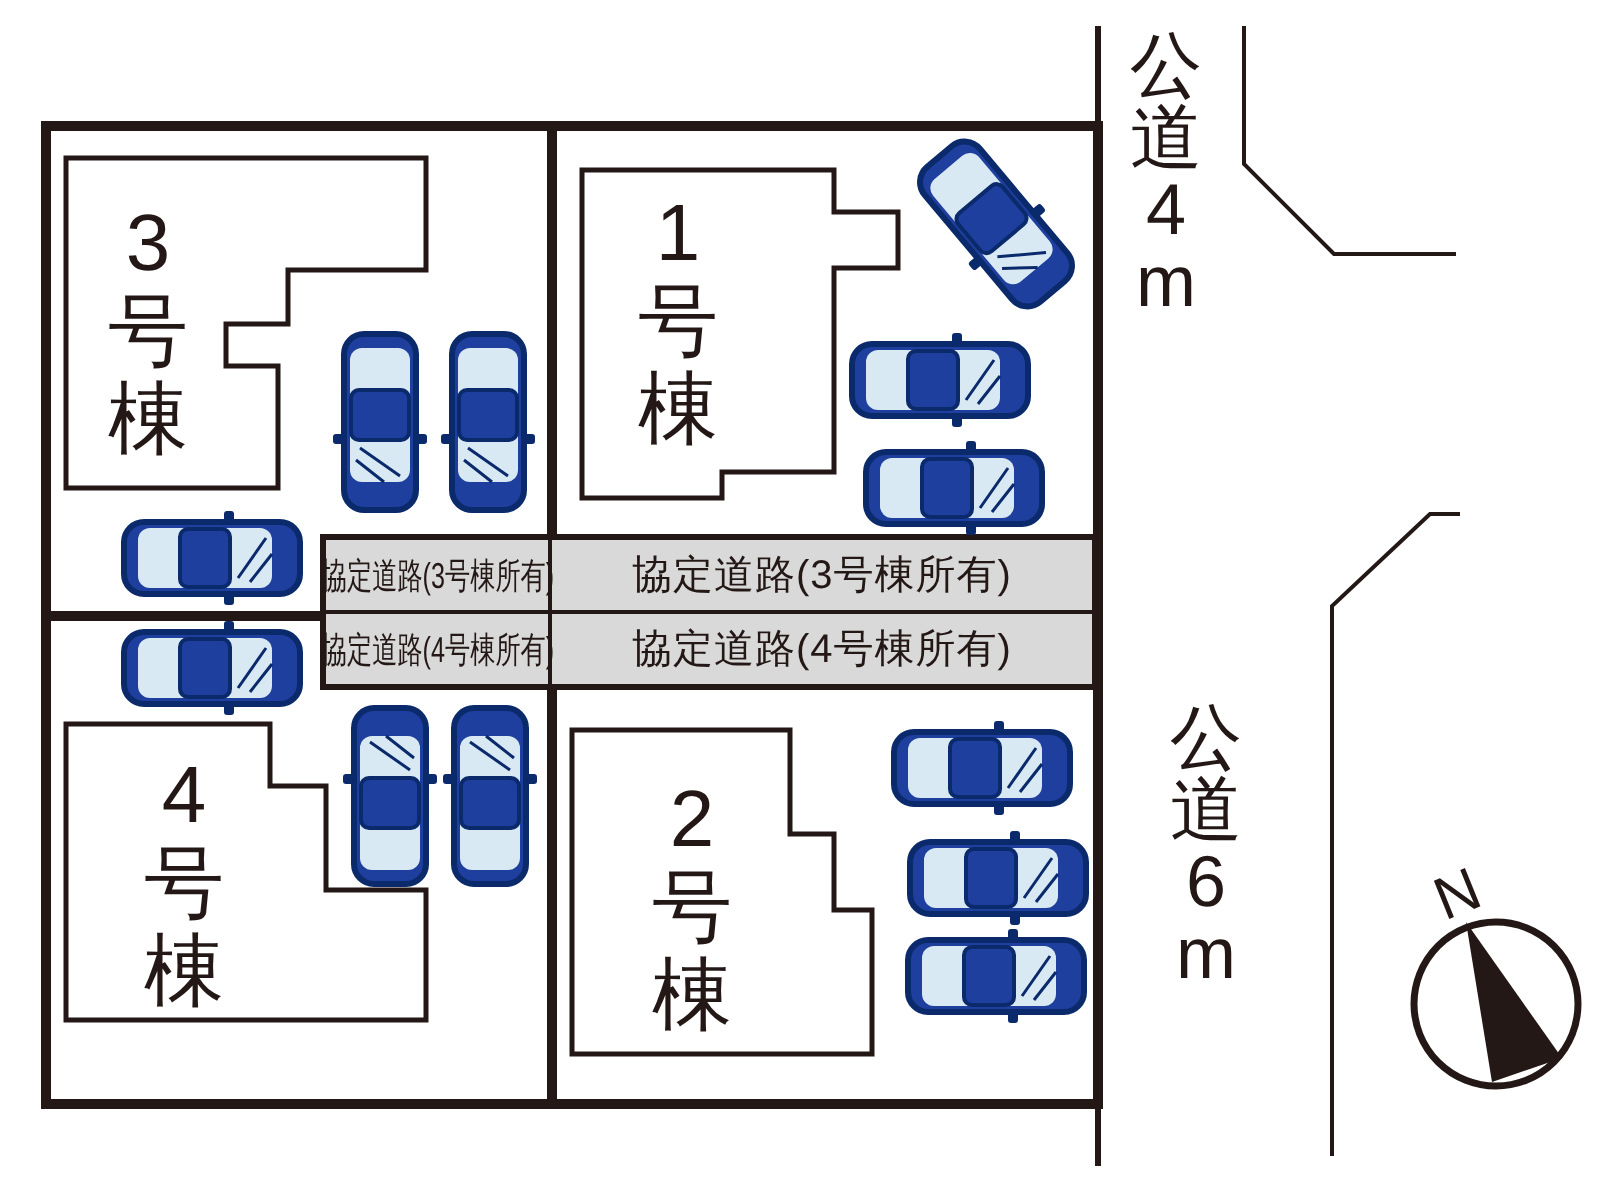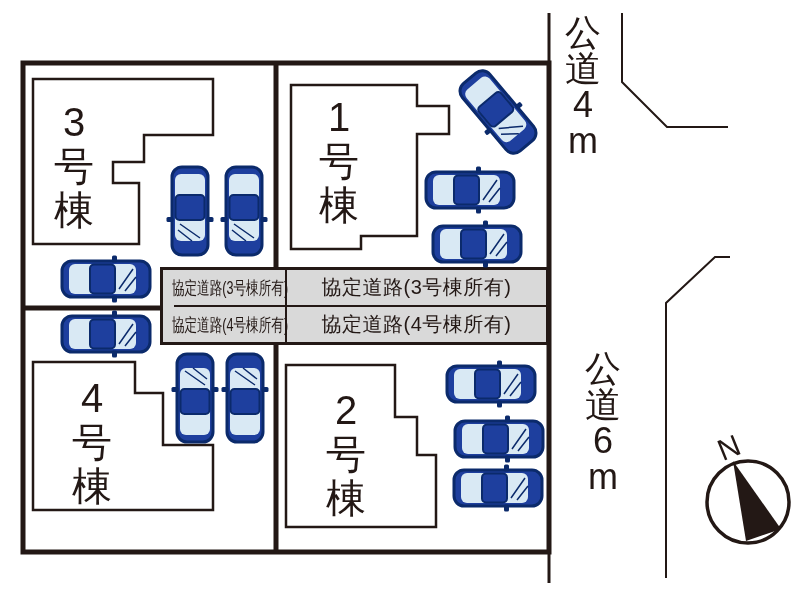--- a/index.html
+++ b/index.html
@@ -24,21 +24,21 @@
   .mid{stroke-width:3;}
   .thin{stroke-width:2;}
   .bld{fill:#ffffff;stroke:var(--line);stroke-width:2.5;}
   .compass-circle{fill:#ffffff;stroke:var(--line);stroke-width:3.5;}
   .compass-needle{fill:var(--line);}
 
   
   .strip{
     position:absolute;left:160px;top:267px;width:389px;height:78px;
     background:var(--strip-gray);border:3px solid var(--line);
-    box-sizing:border-box;z-index:2;padding-left:11px;
+    box-sizing:border-box;z-index:2;
   }
   .strip-row{display:flex;height:35px;}
   .strip-row.first{border-bottom:2px solid var(--line);}
   .strip-cell{display:flex;align-items:center;justify-content:center;overflow:visible;}
   .strip-cell.left{width:113px;border-right:2px solid var(--line);box-sizing:border-box;}
   .strip-cell.right{flex:1;}
   .strip-text-small{font-size:18px;white-space:nowrap;transform:scaleX(0.70);letter-spacing:0;}
   .strip-text-large{font-size:20px;white-space:nowrap;letter-spacing:0.5px;}
 
   

